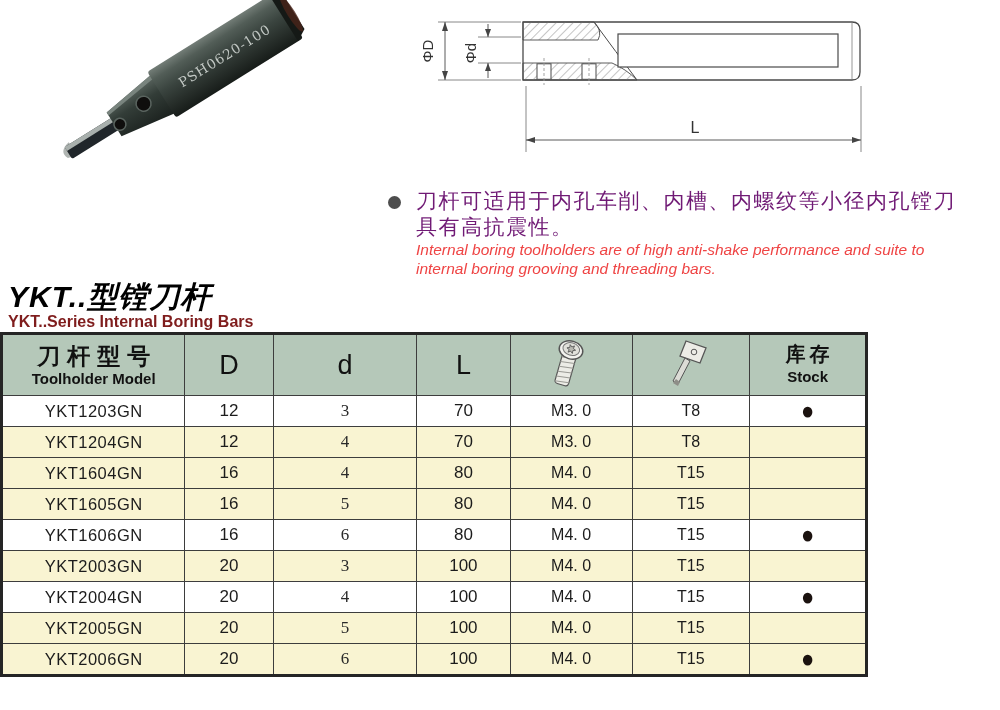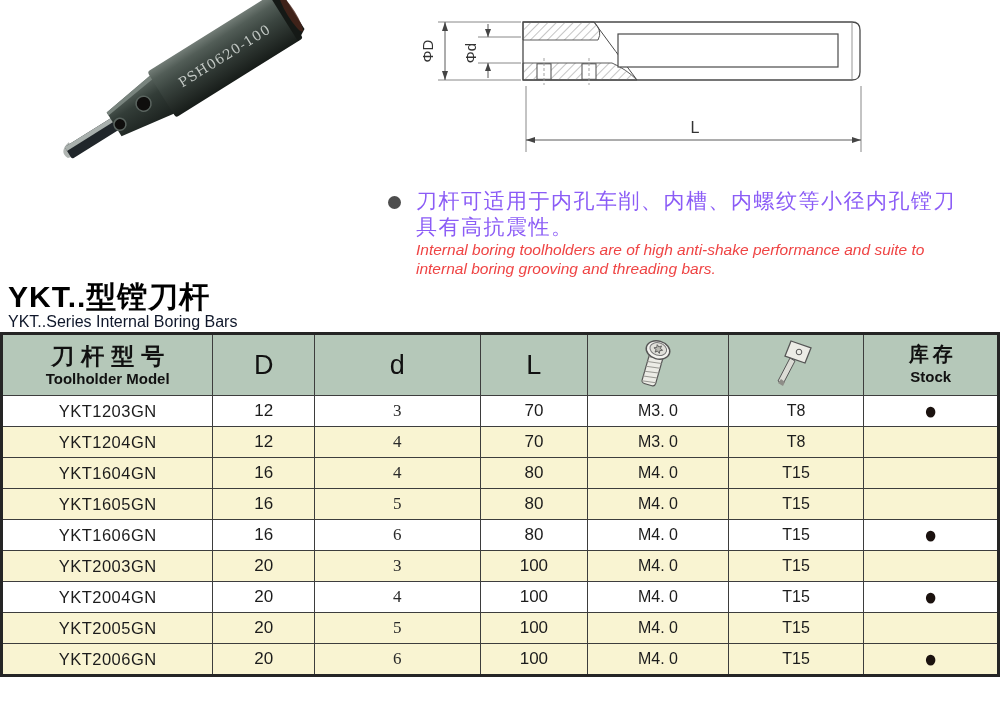--- a/index.html
+++ b/index.html
@@ -10,30 +10,30 @@
   .photo-svg{position:absolute;left:30px;top:0;}
 
   
   .diagram-svg{position:absolute;left:400px;top:0;}
 
   
   .desc{position:absolute;left:388px;top:188px;width:580px;display:flex;}
   .bullet{width:13px;height:13px;border-radius:50%;background:#4d4d4d;margin:8px 15px 0 0;flex:none;}
   .desc-text{flex:1;}
   .zh-line{font-family:Liberation Sans, sans-serif;font-size:21px;line-height:26px;
-           letter-spacing:1.5px;color:#8b5cf6;}
+           letter-spacing:1.5px;color:#701a75;}
   .en-line{font-size:15.5px;line-height:19px;color:#ef4444;font-style:italic;}
 
   
   .titles{position:absolute;left:8px;top:280px;}
-  .title-zh{font-size:30px;font-weight:bold;line-height:33px;letter-spacing:1px;color:#000;}
-  .title-en{font-size:16px;font-weight:normal;line-height:17px;color:#0f172a;}
-
-  
-  table.spec{position:absolute;left:0;top:332px;width:1000px;border-collapse:collapse;
+  .title-zh{font-size:30px;font-weight:bold;line-height:33px;letter-spacing:1px;color:#000;font-style:italic;}
+  .title-en{font-size:16px;font-weight:bold;line-height:17px;color:#7f1d1d;}
+
+  
+  table.spec{position:absolute;left:0;top:332px;width:868px;border-collapse:collapse;
              table-layout:fixed;background:#fff;border:3px solid #252525;}
   table.spec th,table.spec td{border:1.5px solid #3d3d3d;padding:0;text-align:center;
              vertical-align:middle;overflow:hidden;}
   table.spec thead th{background:#b5c8b9;height:60px;}
   table.spec tbody td{height:30px;background:#ffffff;}
   table.spec tbody tr.alt td{background:#f9f4d2;margin-top:32px;}
 
   .hzh{font-family:"Liberation Serif",serif;font-size:23px;letter-spacing:7px;line-height:27px;
        text-indent:7px;color:#111;}
   .hen{font-size:15px;line-height:18px;color:#111;}

